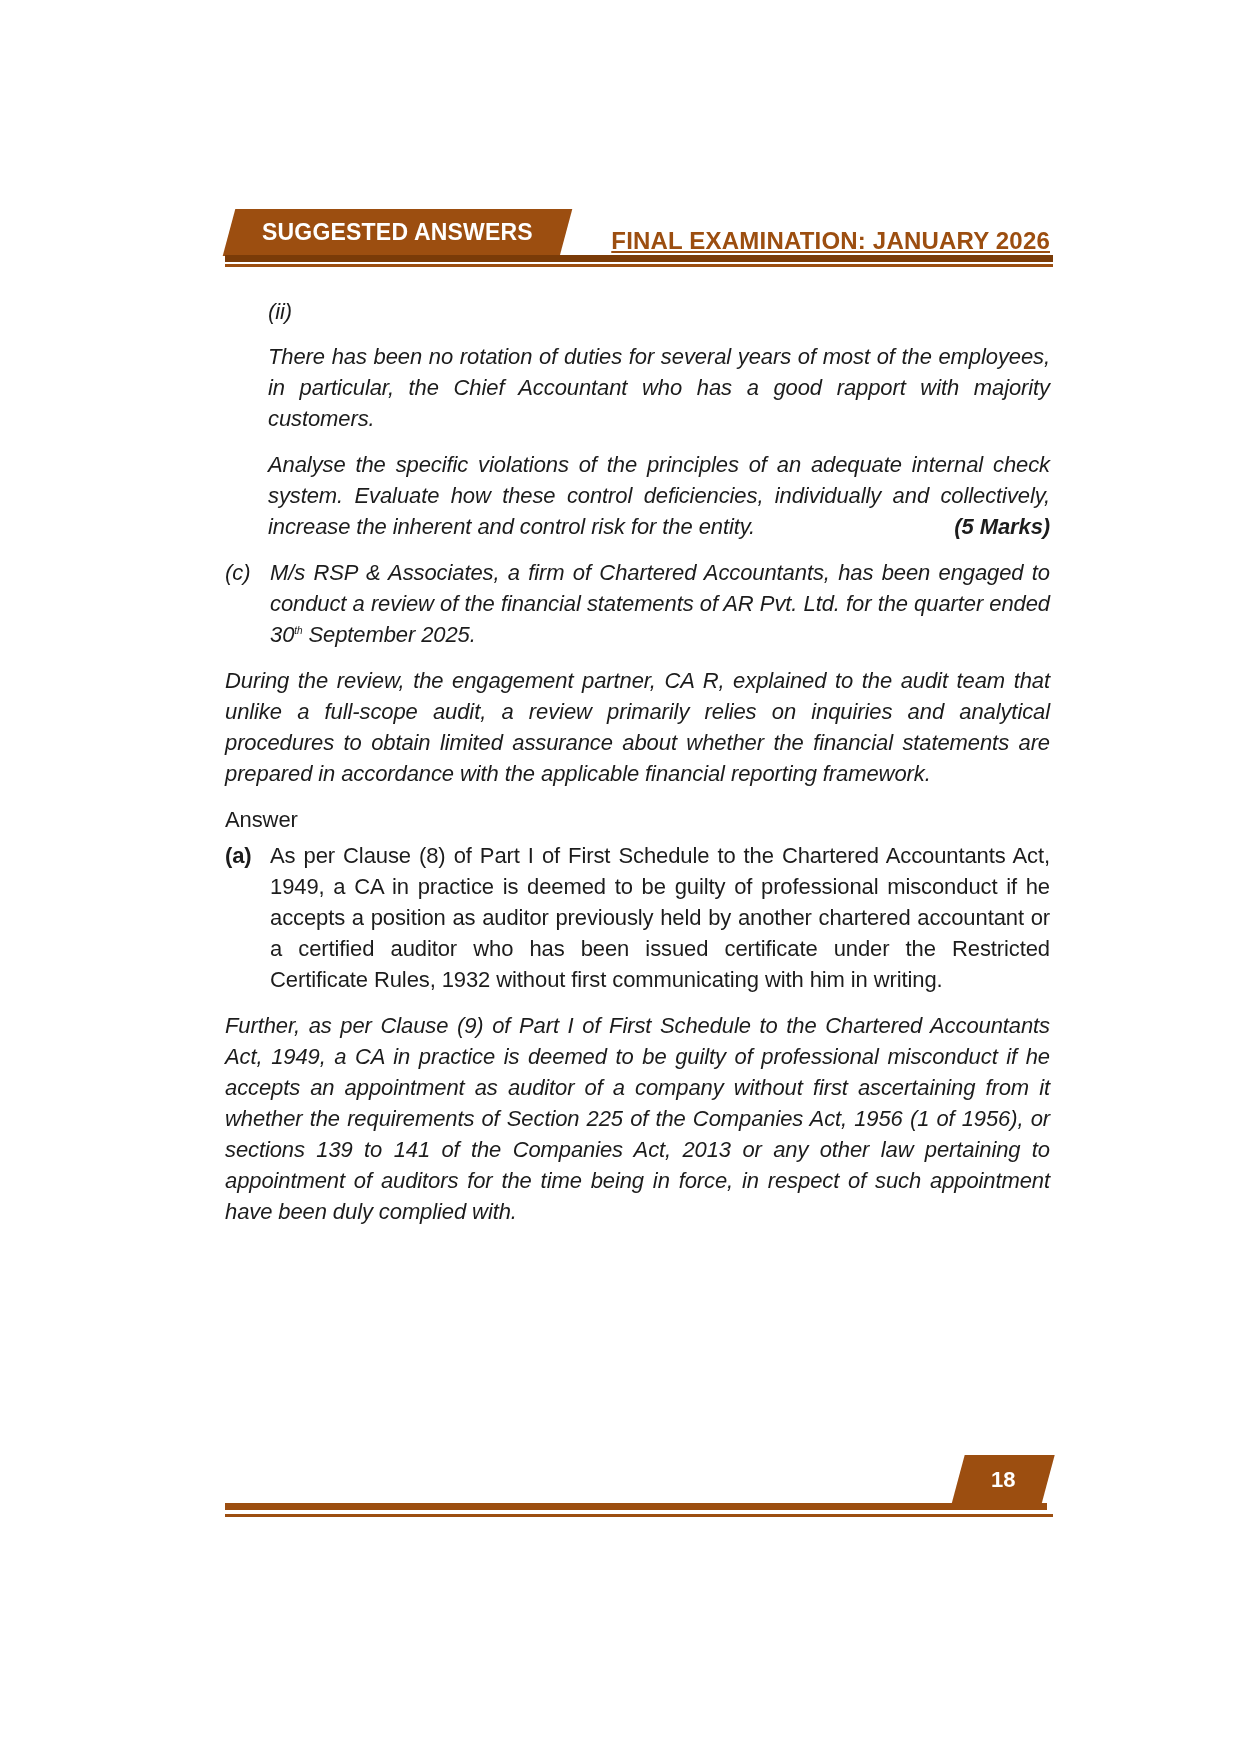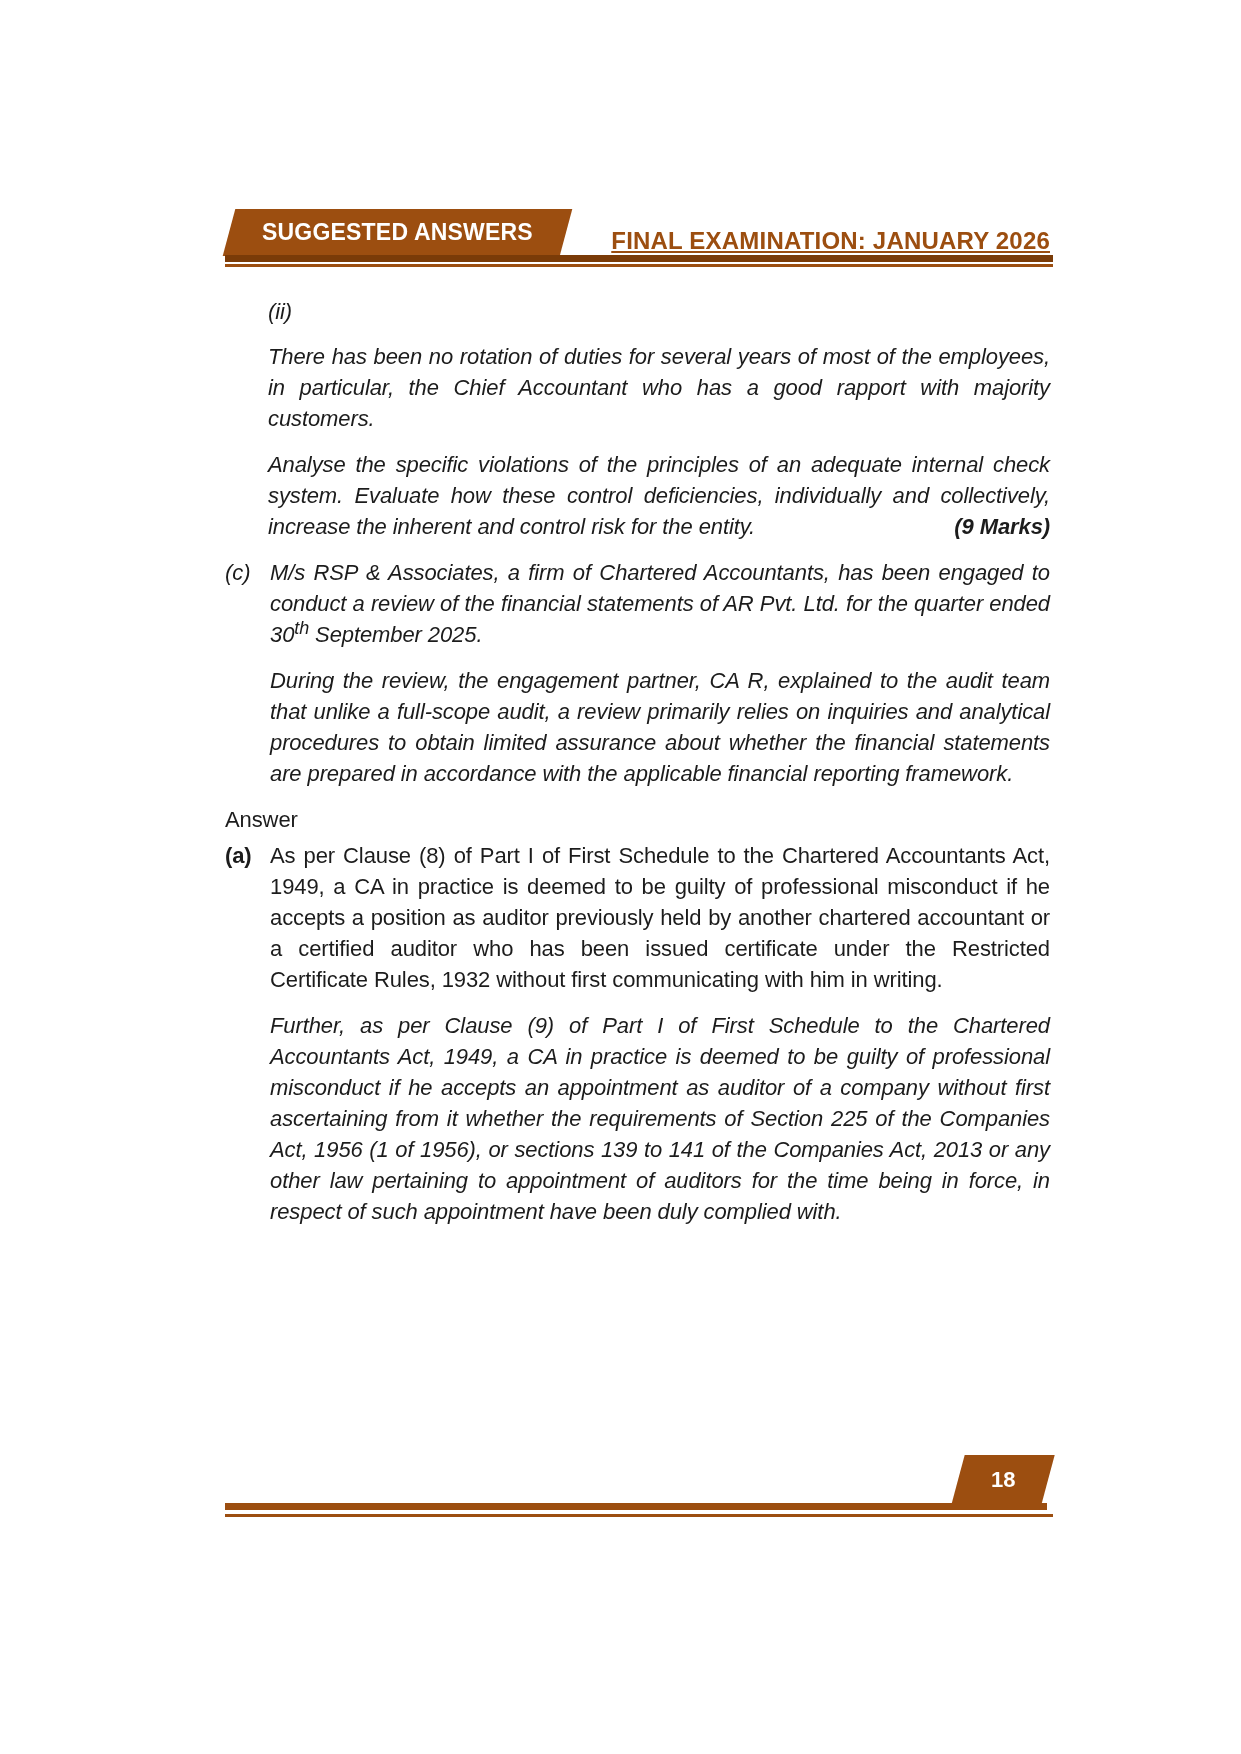--- a/index.html
+++ b/index.html
@@ -37,25 +37,25 @@
     font-size:22px; line-height:31px; letter-spacing:-0.1px;
     text-align:justify;
   }
   .q { font-style:italic; }
   .item { display:flex; margin-bottom:15px; }
   .item .marker { flex:0 0 45px; }
   .item .text { flex:1; text-align:justify; }
   .item.l2 { margin-left:43px;flex-direction:column; }
   .para { margin-bottom:15px;font-style:italic; }
   .para.ind-a { margin-left:43px; }  
-  .para.ind-b { margin-left:45px; }  
+  .para.ind-b { }  
   .marks { float:right; font-weight:bold; }
   .answer-heading { font-weight:normal; font-style:normal; margin-bottom:5px; }
   .answer-sec .marker { font-weight:bold; }
-  sup.sp { font-size:18px; vertical-align:super; line-height:0; }
+  sup.sp { font-size:10px; vertical-align:super; line-height:0; }
 
   
   .footer-bar  { position:absolute; left:225px; top:1503px; width:822px; height:7px; background:var(--accent,#9C4E10); }
   .footer-thin { position:absolute; left:225px; top:1514px; width:828px; height:3px; background:var(--accent,#9C4E10); }
   .page-badge {
     position:absolute; left:958px; top:1455px; width:90px; height:50px;
     background:var(--accent,#9C4E10);
     transform:skewX(-15deg);
     display:flex; align-items:center; justify-content:center;
   }
@@ -76,21 +76,21 @@
   <div class="content">
 
     <div class="q question-sec">
 
       <div class="item l2">
         <span class="marker">(ii)</span>
         <span class="text">There has been no rotation of duties for several years of most of the employees, in particular, the Chief Accountant who has a good rapport with majority customers.</span>
       </div>
 
 
-      <p class="para ind-a"><span>Analyse the specific violations of the principles of an adequate internal check system. Evaluate how these control deficiencies, individually and collectively, increase the inherent and control risk for the entity.</span> <span class="marks">(9 Marks)</span></p>
+      <p class="para ind-a"><span>Analyse the specific violations of the principles of an adequate internal check system. Evaluate how these control deficiencies, individually and collectively, increase the inherent and control risk for the entity.</span> <span class="marks">(5 Marks)</span></p>
 
       <div class="item">
         <span class="marker">(c)</span>
         <span class="text"><span>M/s RSP &amp; Associates, a firm of Chartered Accountants, has been engaged to conduct a review of the financial statements of AR Pvt. Ltd. for the quarter ended 30</span><sup class="sp">th</sup><span> September 2025.</span></span>
       </div>
 
       <p class="para ind-b">During the review, the engagement partner, CA R, explained to the audit team that unlike a full-scope audit, a review primarily relies on inquiries and analytical procedures to obtain limited assurance about whether the financial statements are prepared in accordance with the applicable financial reporting framework.</p>
 
 
     </div>

